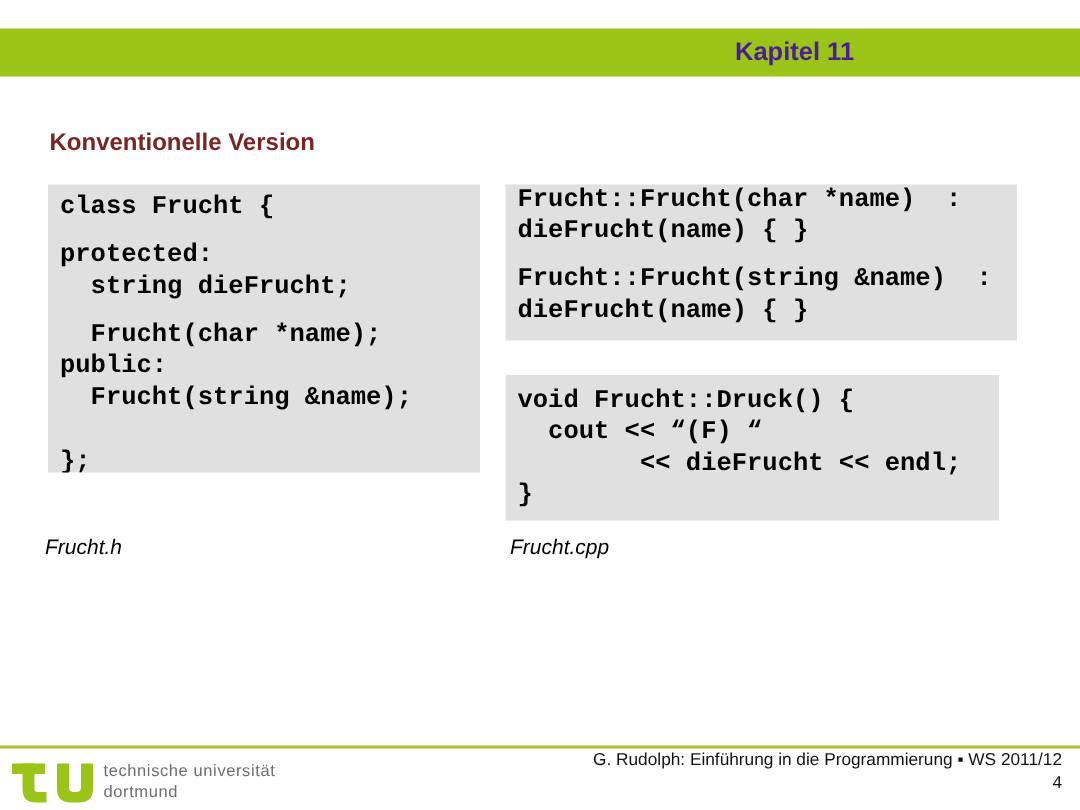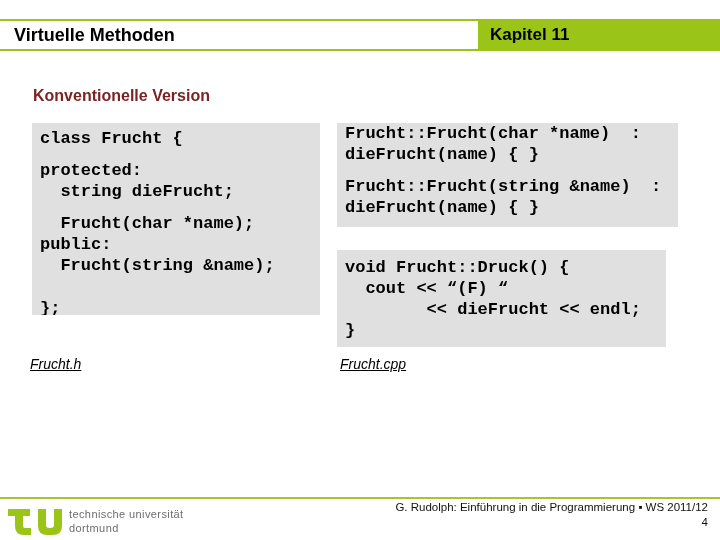--- a/index.html
+++ b/index.html
@@ -18,21 +18,21 @@
   }
   
   .header-band{position:absolute;left:0;top:19px;width:720px;height:32px;background:var(--green);}
   .header-title-box{
     position:absolute;left:0;top:2px;width:478px;height:28px;background:#ffffff;
     display:flex;align-items:center;padding-left:14px;
   }
   .header-title-box span{font-size:18px;font-weight:bold;color:#000;letter-spacing:0px;}
   .chapter-label{
     position:absolute;left:490px;top:0;height:20px;line-height:32px;
-    color:#000000;font-weight:bold;font-size:17px;
+    color:#4c1d95;font-weight:bold;font-size:17px;
   }
   
   .subheading{
     position:absolute;left:33px;top:87px;
     font-size:16px;font-weight:bold;color:var(--subhead);
   }
   
   .code-block{
     position:absolute;background:var(--code-bg);
     font-family:"Liberation Mono","DejaVu Sans Mono",monospace;
@@ -40,21 +40,21 @@
     padding:5px 8px;overflow:hidden;
   }
   .code-line{height:21px;line-height:21px;white-space:pre;}
   .code-line.gap{height:11px;}
   .cb-left{left:32px;top:123px;width:288px;height:192px;}
   .cb-right-top{left:337px;top:123px;width:341px;height:104px;padding-top:0;}
   .cb-right-bottom{left:337px;top:250px;width:329px;height:97px;padding-top:7px;}
   
   .file-label{
     position:absolute;font-style:italic;font-size:14px;color:#000;
-    font-family:"Liberation Sans",sans-serif;font-weight:normal;text-decoration:underline;
+    font-family:"Liberation Sans",sans-serif;font-weight:normal;
   }
   .fl-left{left:30px;top:356px;}
   .fl-right{left:340px;top:356px;}
   
   .footer-rule{position:absolute;left:0;top:497px;width:720px;height:2px;background:var(--rule-green);}
   .tu-logo{position:absolute;left:8px;top:504px;width:56px;height:36px;}
   .tu-logo svg{display:block;}
   .uni-name{
     position:absolute;left:69px;top:507px;
     font-size:11px;line-height:14px;color:var(--gray-text);
@@ -64,23 +64,20 @@
     position:absolute;right:12px;top:500px;text-align:right;
     font-size:11.5px;line-height:15px;color:#111;
   }
 </style>
 </head>
 <body>
 
 <div class="slide">
 
   <div class="header-band">
-    <div class="header-title-box">
-      <span>Virtuelle Methoden</span>
-    </div>
     <span class="chapter-label">Kapitel 11</span>
   </div>
 
   <div class="subheading">Konventionelle Version</div>
 
   <div class="code-block cb-left">
       <div class="code-line">class Frucht {</div>
       <div class="code-line gap"></div>
       <div class="code-line">protected:</div>
       <div class="code-line">  string dieFrucht;</div>

